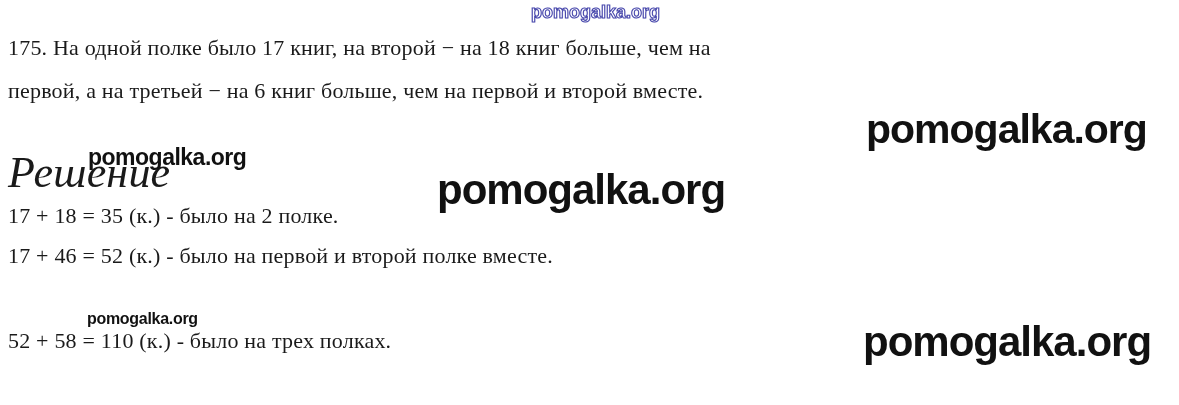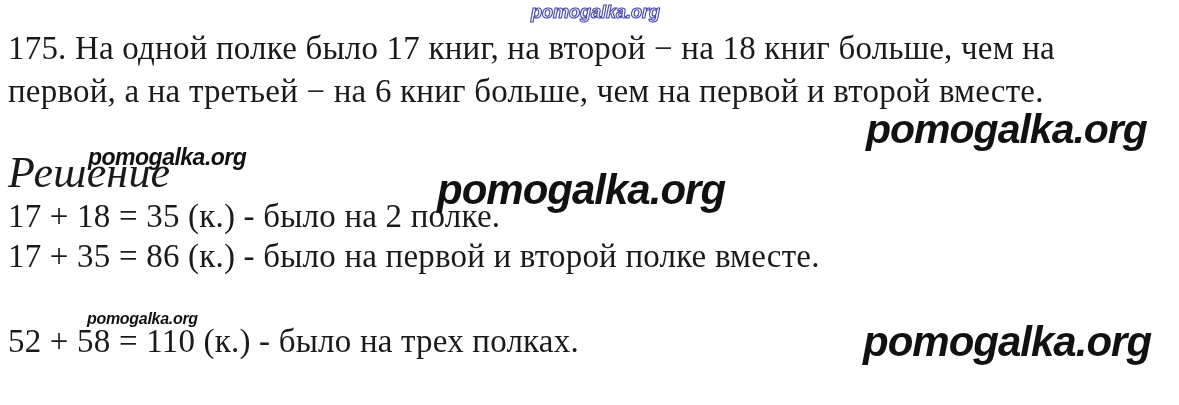--- a/index.html
+++ b/index.html
@@ -7,36 +7,35 @@
     position:relative;
     width:1179px;height:405px;
     background:#ffffff;
     overflow:hidden;
     font-family:"Liberation Serif", serif;
     color:#1a1a1a;
   }
   .tline{
     position:absolute;
     left:8px;
-    font-size:33px;
+    font-size:22px;
     line-height:40px;
     white-space:nowrap;
     letter-spacing:0.2px;
   }
   .heading{
     font-style:italic;
     font-size:44px;
   }
   .wm{
     position:absolute;
     font-family:"Liberation Sans", sans-serif;
     font-weight:bold;
     color:#111111;
     white-space:nowrap;
-    font-style:italic;
   }
   .wm-outline{
     left:531px;top:2px;
     font-size:18px;
     color:#ffffff;
     -webkit-text-stroke:1.1px #4a4aad;
     text-shadow:0 0 1px #4a4aad;
     letter-spacing:0px;
   }
   .wm-right-upper{
@@ -69,21 +68,21 @@
 <body>
 
 <div id="page">
 
   <div class="tline" style="top:28px">175. На одной полке было 17 книг, на второй − на 18 книг больше, чем на</div>
   <div class="tline" style="top:71px">первой, а на третьей − на 6 книг больше, чем на первой и второй вместе.</div>
 
   <div class="tline heading" style="top:153px">Решение</div>
 
   <div class="tline" style="top:196px">17 + 18 = 35 (к.) - было на 2 полке.</div>
-  <div class="tline" style="top:236px">17 + 35 = 86 (к.) - было на первой и второй полке вместе.</div>
+  <div class="tline" style="top:236px">17 + 46 = 52 (к.) - было на первой и второй полке вместе.</div>
   <div class="tline" style="top:321px">52 + 58 = 110 (к.) - было на трех полках.</div>
 
 
   <div class="wm wm-outline">pomogalka.org</div>
   <div class="wm wm-right-upper">pomogalka.org</div>
   <div class="wm wm-small-solution">pomogalka.org</div>
   <div class="wm wm-center">pomogalka.org</div>
   <div class="wm wm-small-sum">pomogalka.org</div>
   <div class="wm wm-right-lower">pomogalka.org</div>
 

